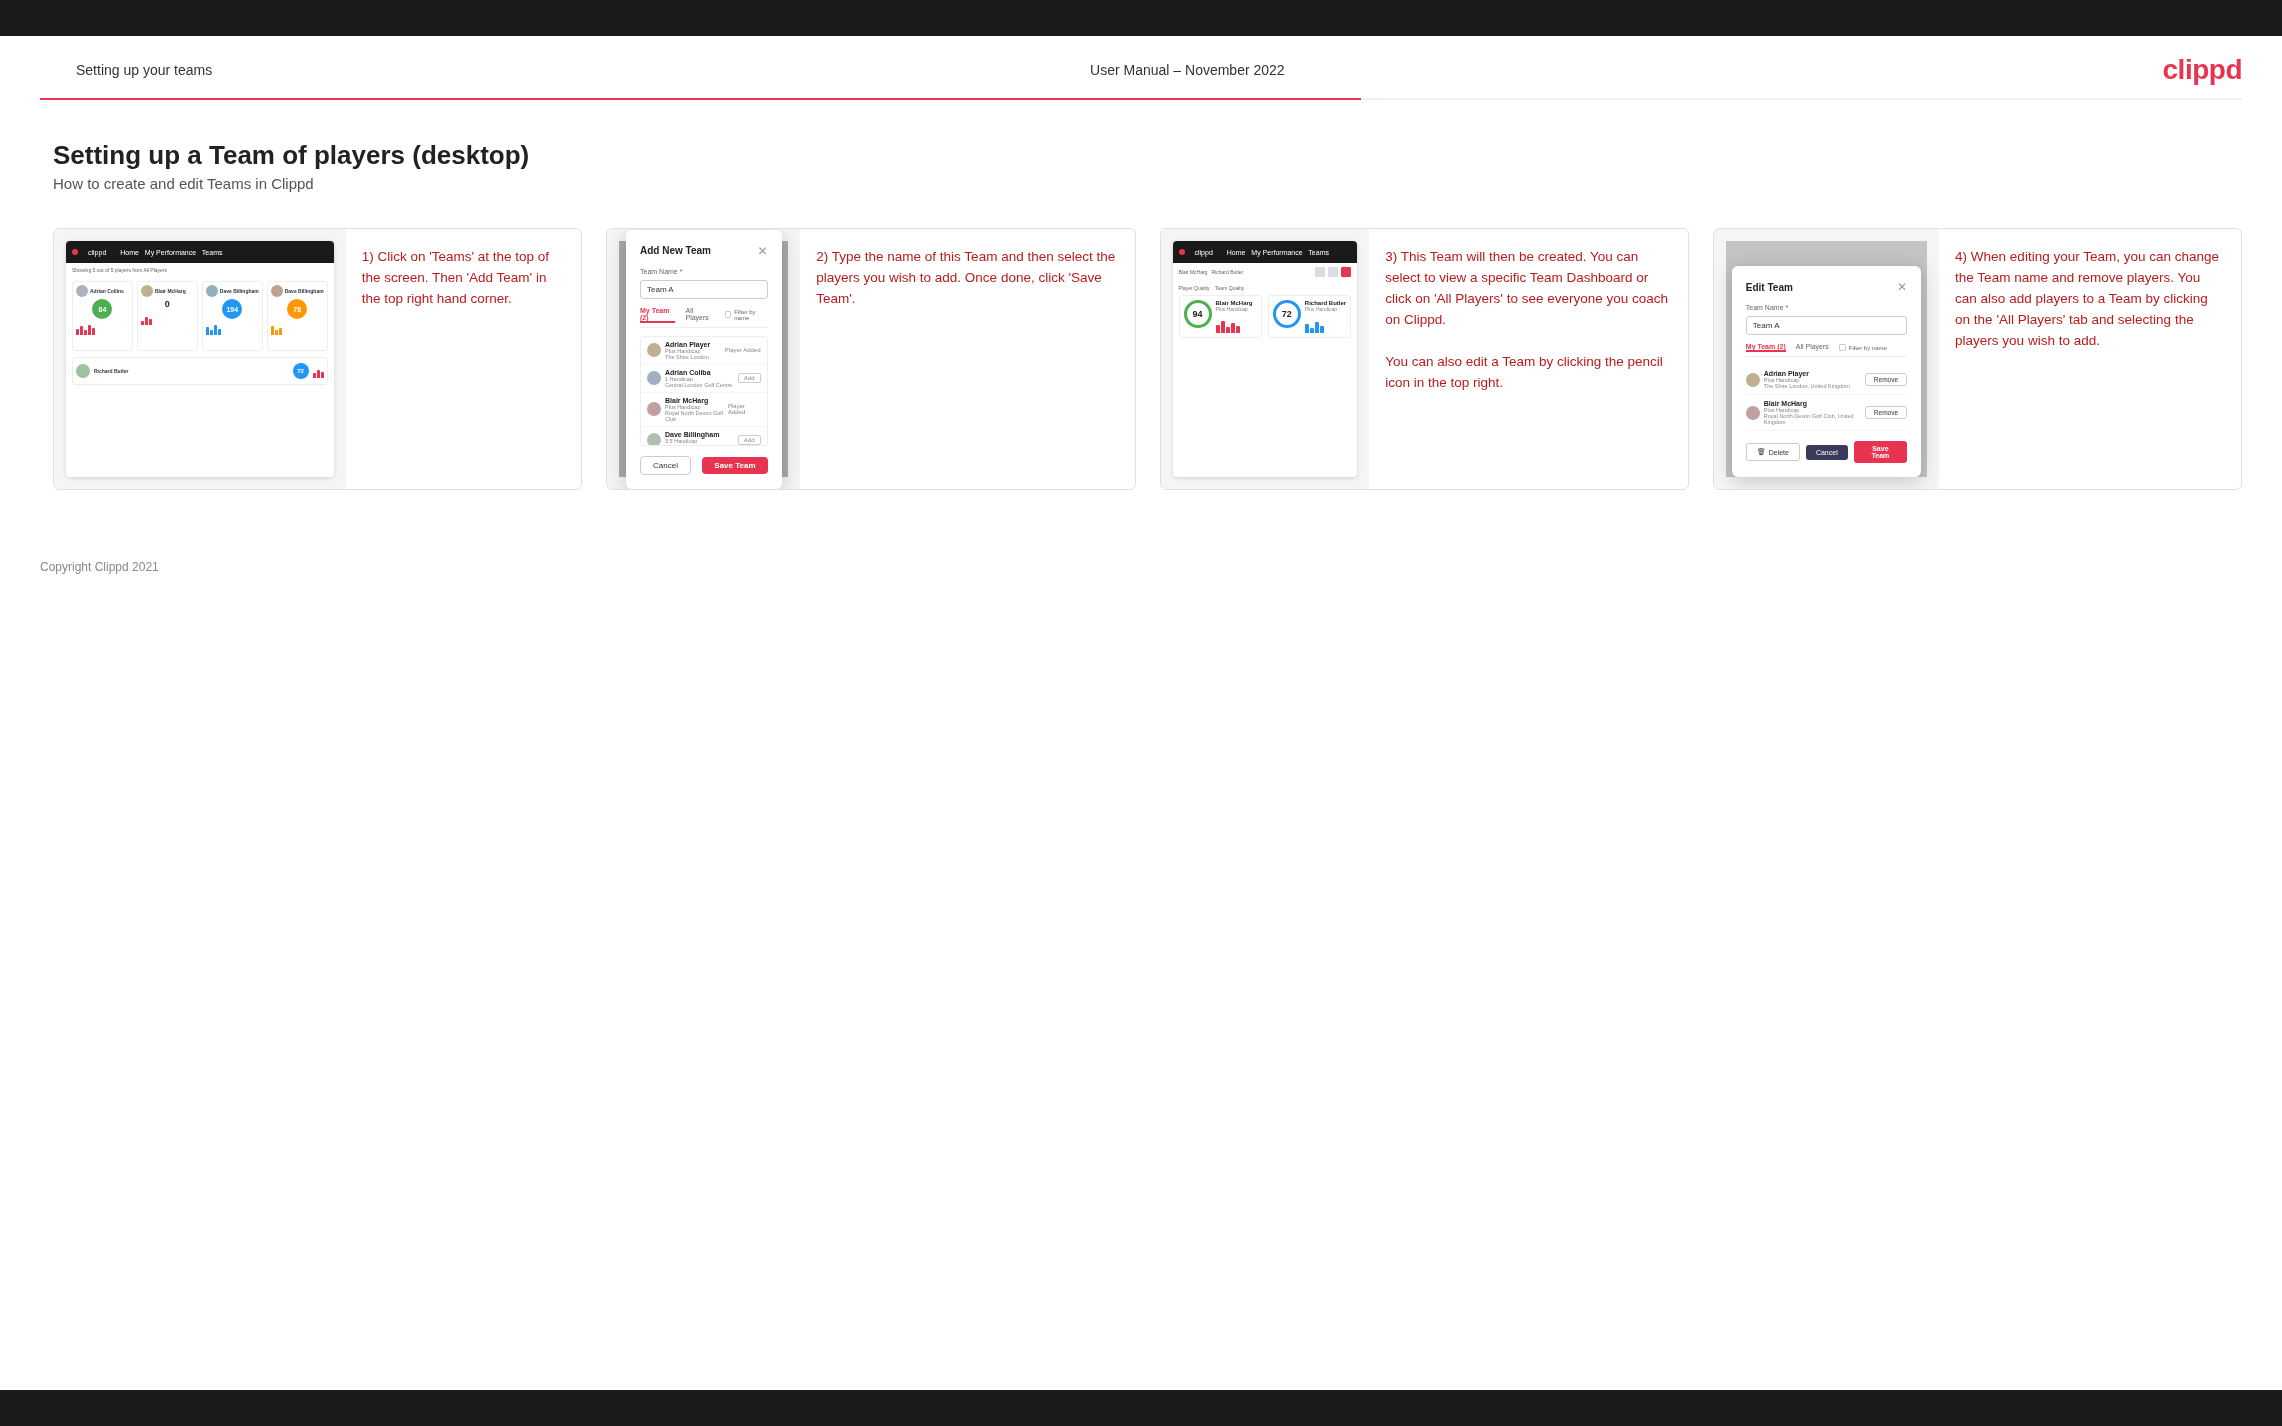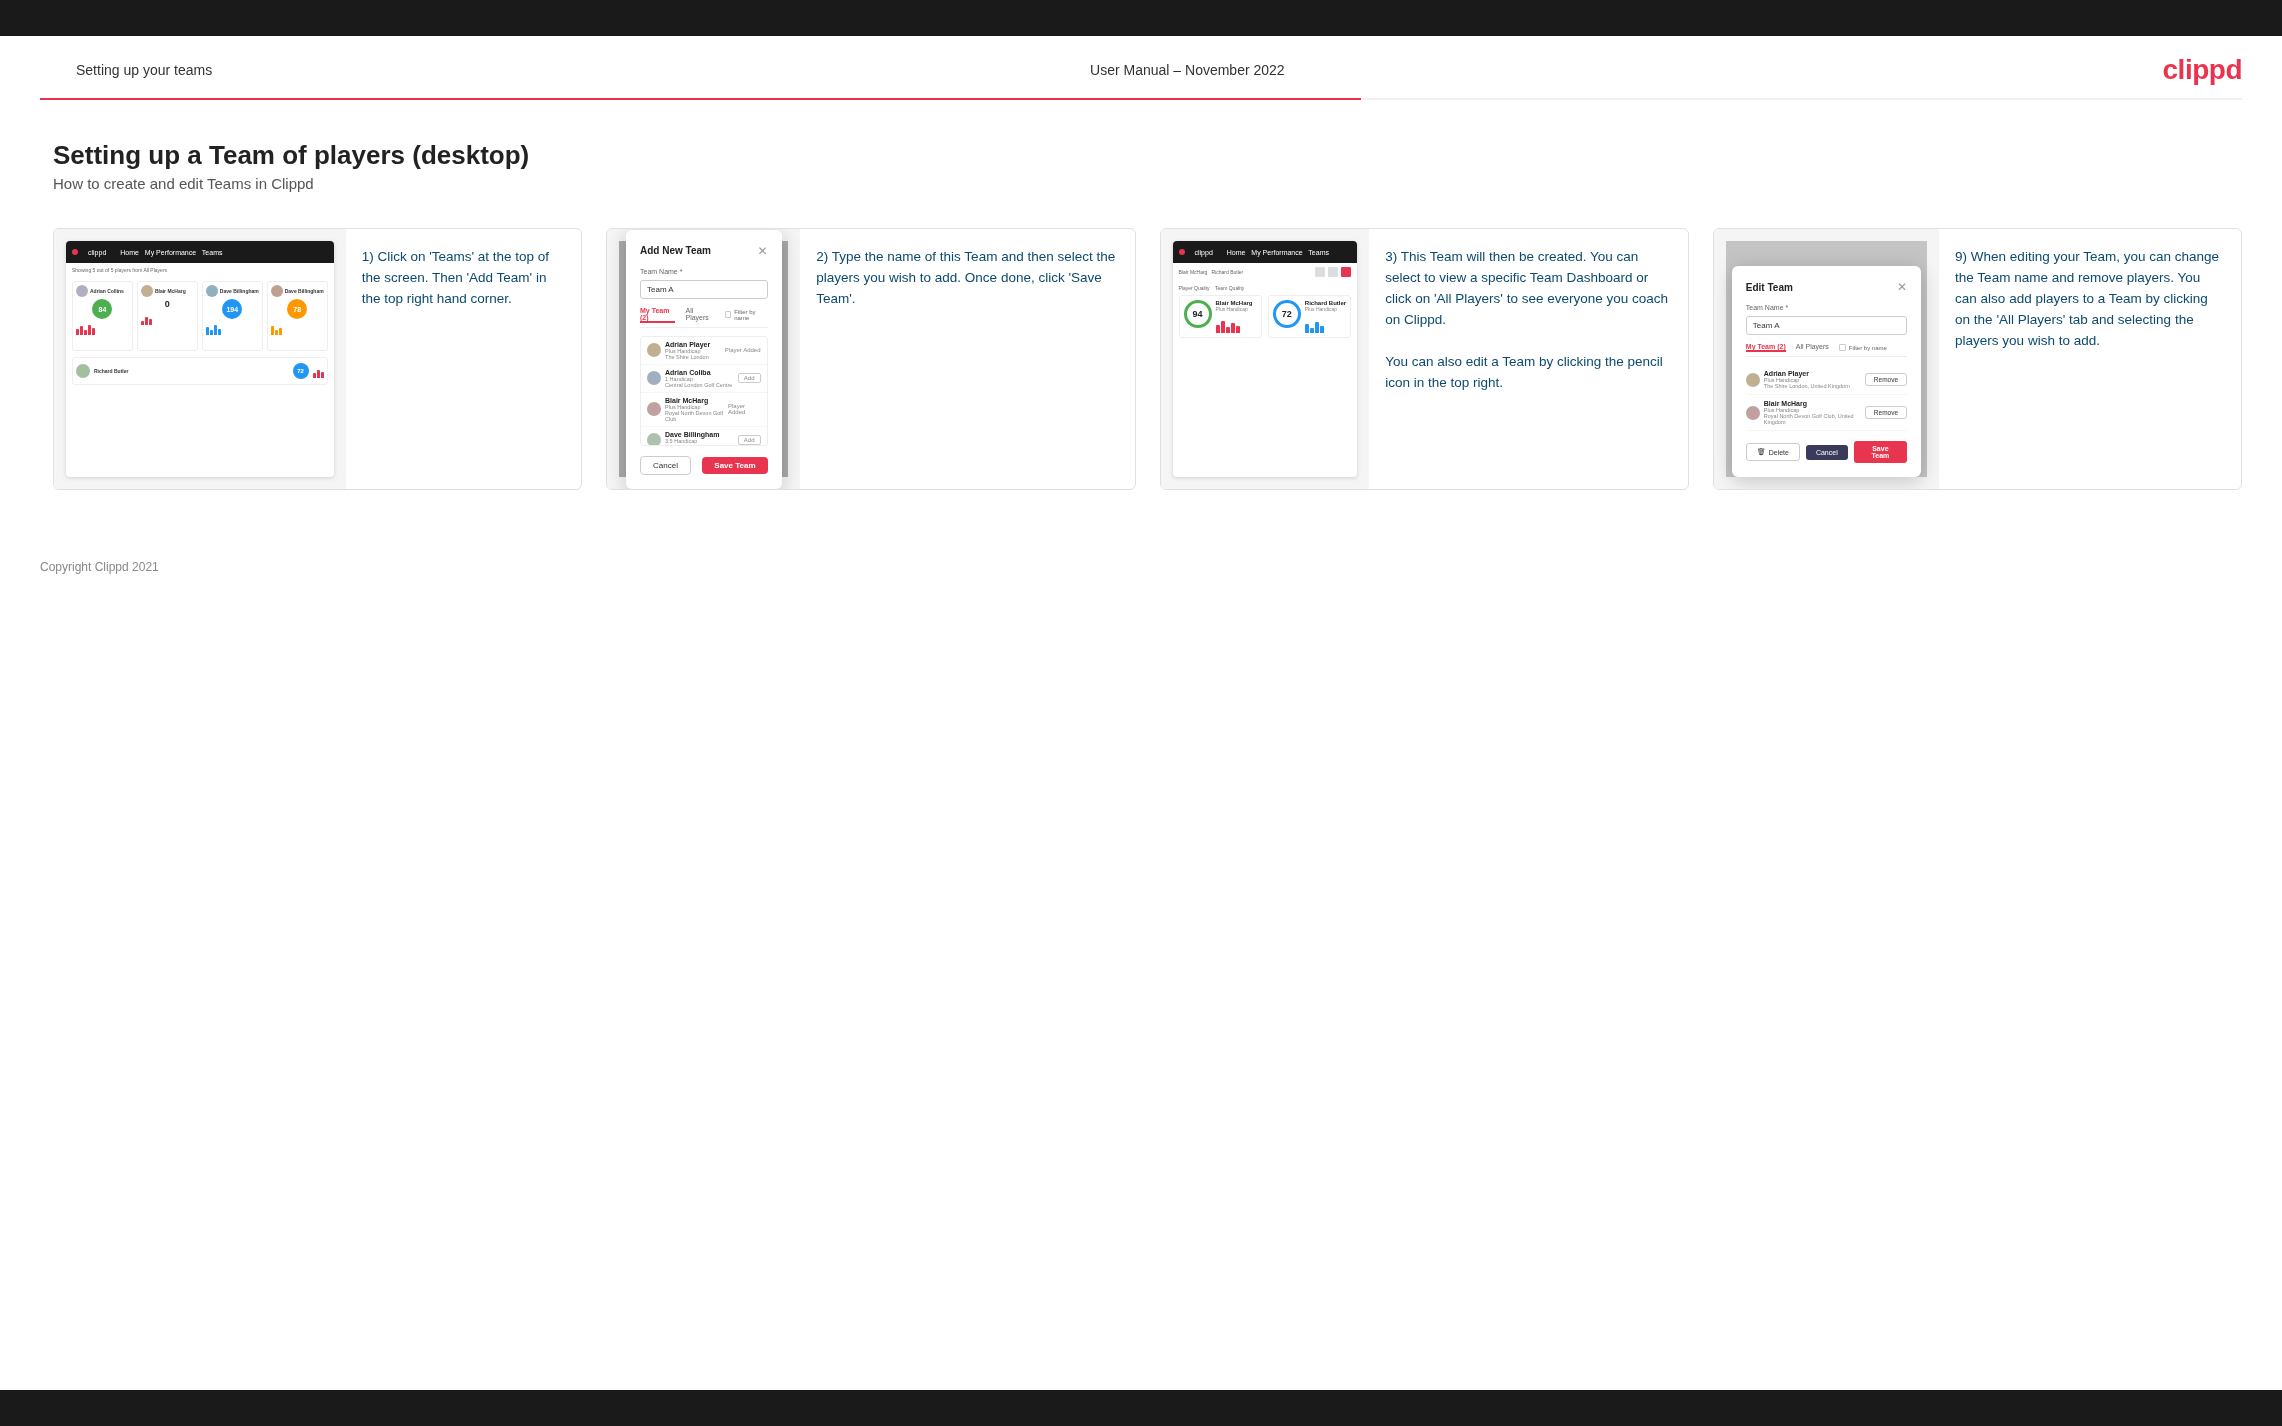--- a/index.html
+++ b/index.html
@@ -447,21 +447,21 @@
       font-size: 7px;
       color: #fff;
       cursor: pointer;
       font-weight: 600;
     }
 
     
     .card-text {
       padding: 18px 16px 20px 16px;
       font-size: 13.5px;
-      color: #0c4a6e;
+      color: #b91c1c;
       line-height: 1.55;
       flex: 1;
     }
 
     
     .footer {
       padding: 10px 40px;
       font-size: 12px;
       color: #888;
     }
@@ -755,21 +755,21 @@
               <button class="edit-delete-btn">
                 <span>🗑</span>
                 <span>Delete</span>
               </button>
               <button class="edit-cancel-btn">Cancel</button>
               <button class="edit-save-btn">Save Team</button>
             </div>
           </div>
         </div>
       </div>
-      <div class="card-text">9) When editing your Team, you can change the Team name and remove players. You can also add players to a Team by clicking on the 'All Players' tab and selecting the players you wish to add.</div>
+      <div class="card-text">4) When editing your Team, you can change the Team name and remove players. You can also add players to a Team by clicking on the 'All Players' tab and selecting the players you wish to add.</div>
     </div>
 
   </div>
 
 </div>
 
 <div class="footer">
   <span>Copyright Clippd 2021</span>
 </div>
 

